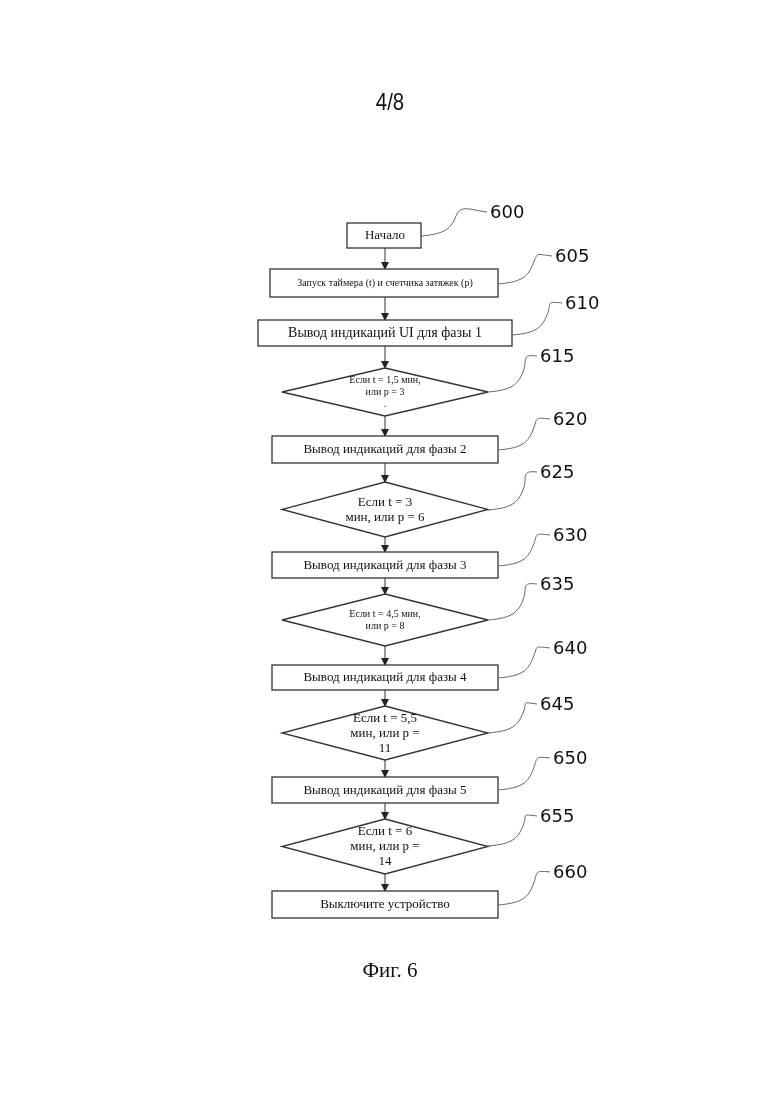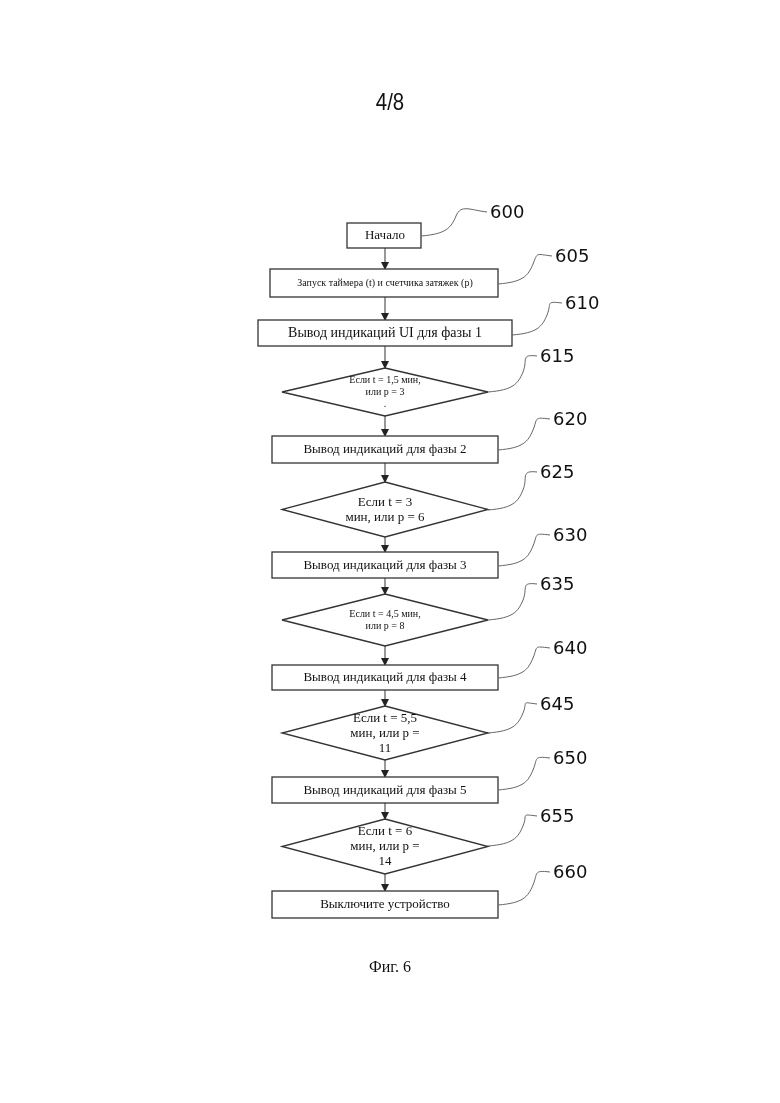--- a/index.html
+++ b/index.html
@@ -4,21 +4,21 @@
 <style>
   html, body { margin: 0; padding: 0; background: #ffffff; }
   body { width: 780px; height: 1103px; position: relative; overflow: hidden; }
   #page-number {
     position: absolute; left: 0; width: 780px; top: 88px; text-align: center;
     font-family: "Liberation Sans", sans-serif; font-size: 24px; color: #111;
     transform: scaleX(0.85);
   }
   #fig-caption {
     position: absolute; left: 0; width: 780px; top: 958px; text-align: center;
-    font-family: "Liberation Serif", serif; font-size: 16px; color: #111;
+    font-family: "Liberation Serif", serif; font-size: 21px; color: #111;
   }
   svg#flow { position: absolute; left: 0; top: 0; }
   .box { fill: #fff; stroke: #333; stroke-width: 1.3; }
   .conn { stroke: #333; stroke-width: 1; fill: none; }
   .leader { stroke: #666; stroke-width: 1; fill: none; }
   .txt { font-family: "Liberation Serif", serif; fill: #111; text-anchor: middle; }
   .ref { font-family: "DejaVu Sans", sans-serif; font-size: 18px; fill: #111; }
 </style>
 </head>
 <body>

